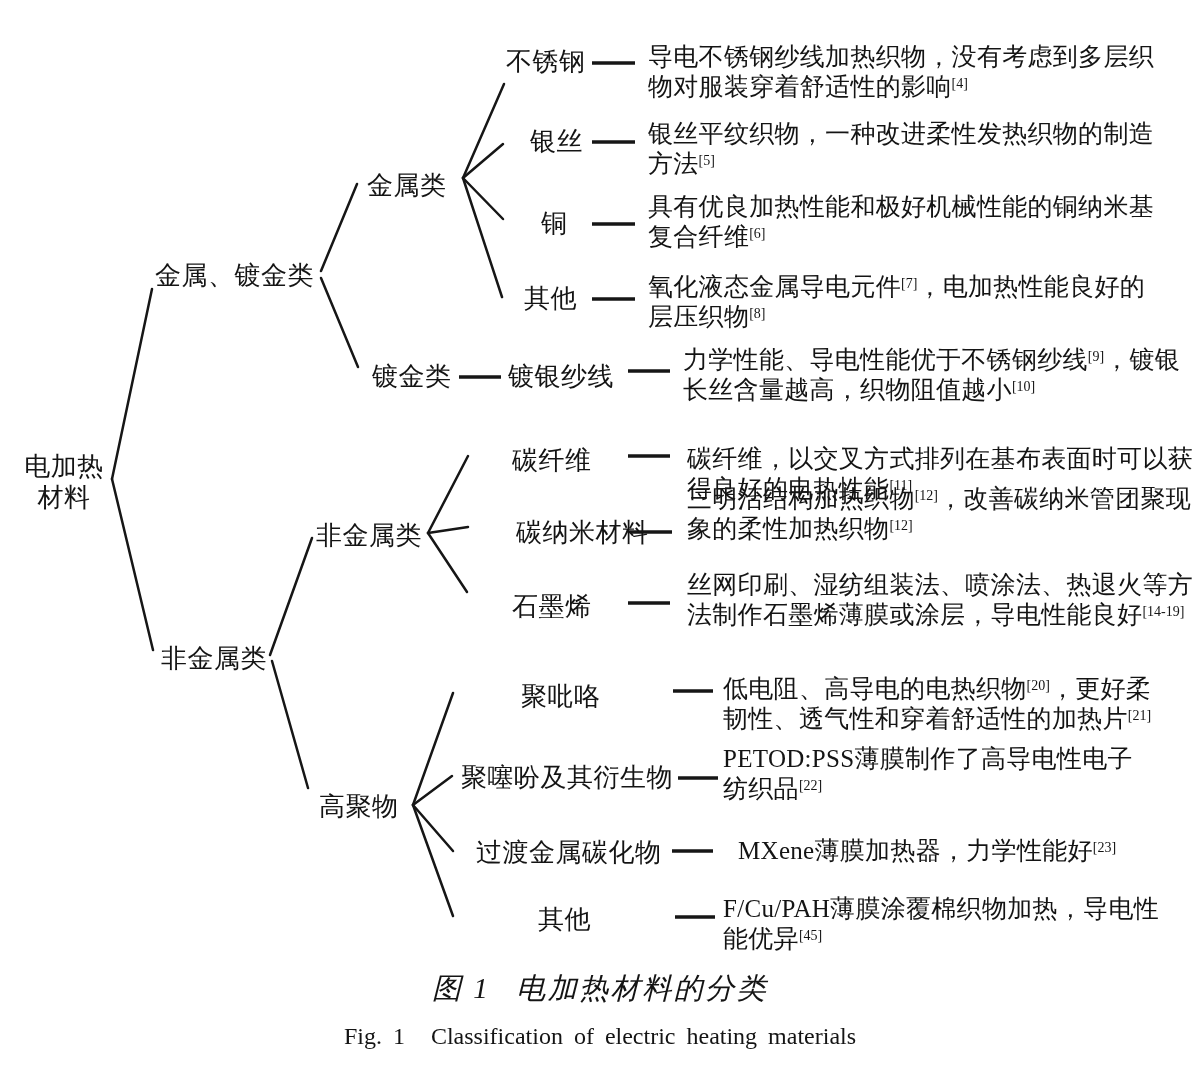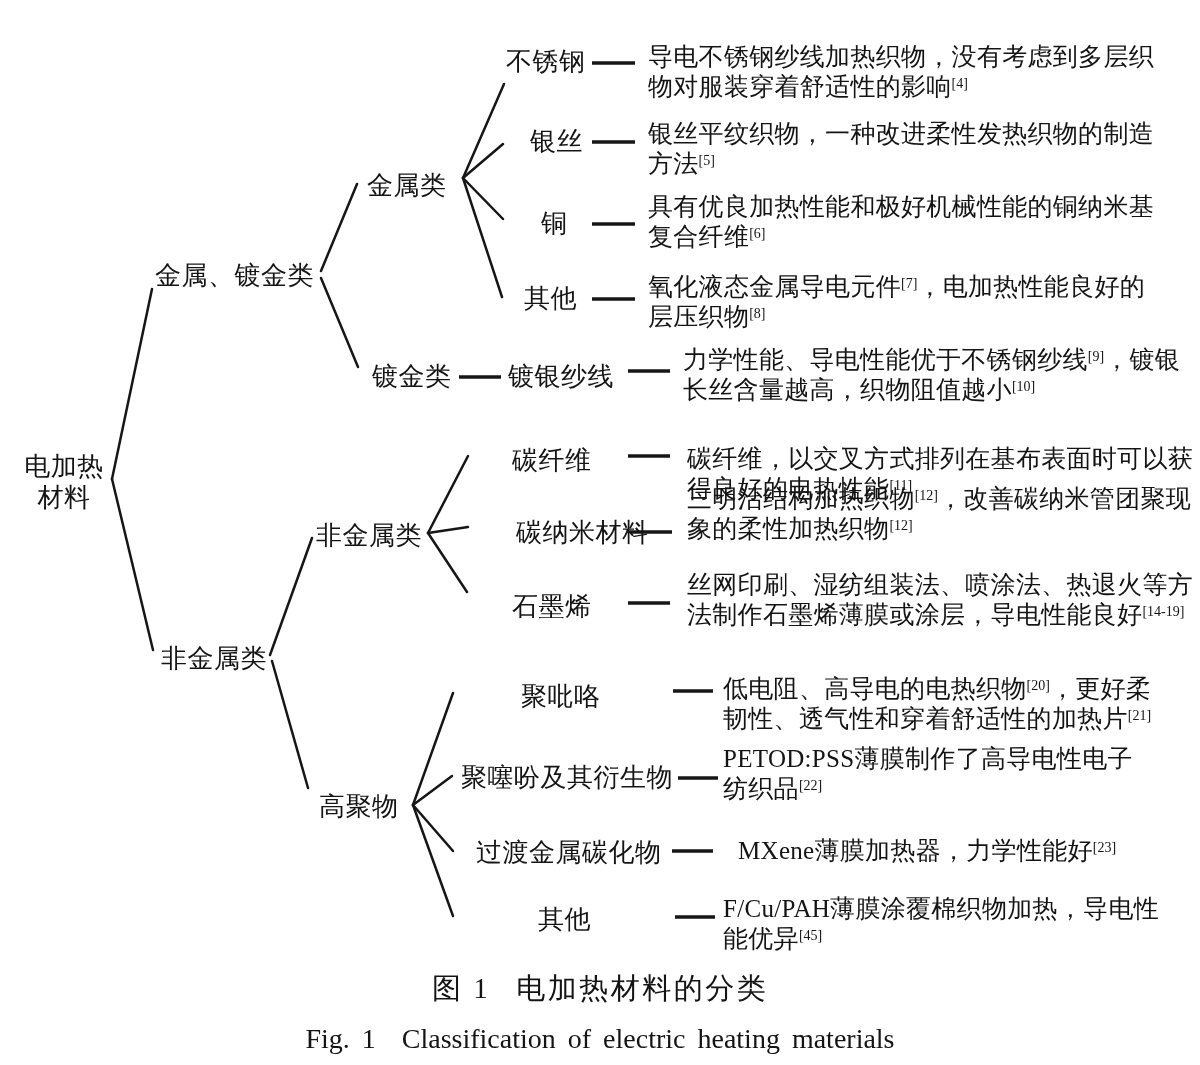--- a/index.html
+++ b/index.html
@@ -59,29 +59,30 @@
     line-height: 0;
   }
   .caption-zh {
     position: absolute;
     left: 0; top: 969;
     top: 969px;
     width: 1200px;
     text-align: center;
     font-size: 29px;
     letter-spacing: 2.5px;
+    font-style: italic;
   }
   .caption-zh .cap-gap { display: inline-block; width: 26px; }
   .caption-en {
     position: absolute;
     left: 0;
     top: 1023px;
     width: 1200px;
     text-align: center;
-    font-size: 28px;
+    font-size: 24px;
     word-spacing: 5px;
   }
   .caption-en .cap-gap { display: inline-block; width: 26px; }
 </style>
 </head>
 <body>
 
 <div class="canvas">
 
   <svg class="wires" viewBox="0 0 1200 1065">

